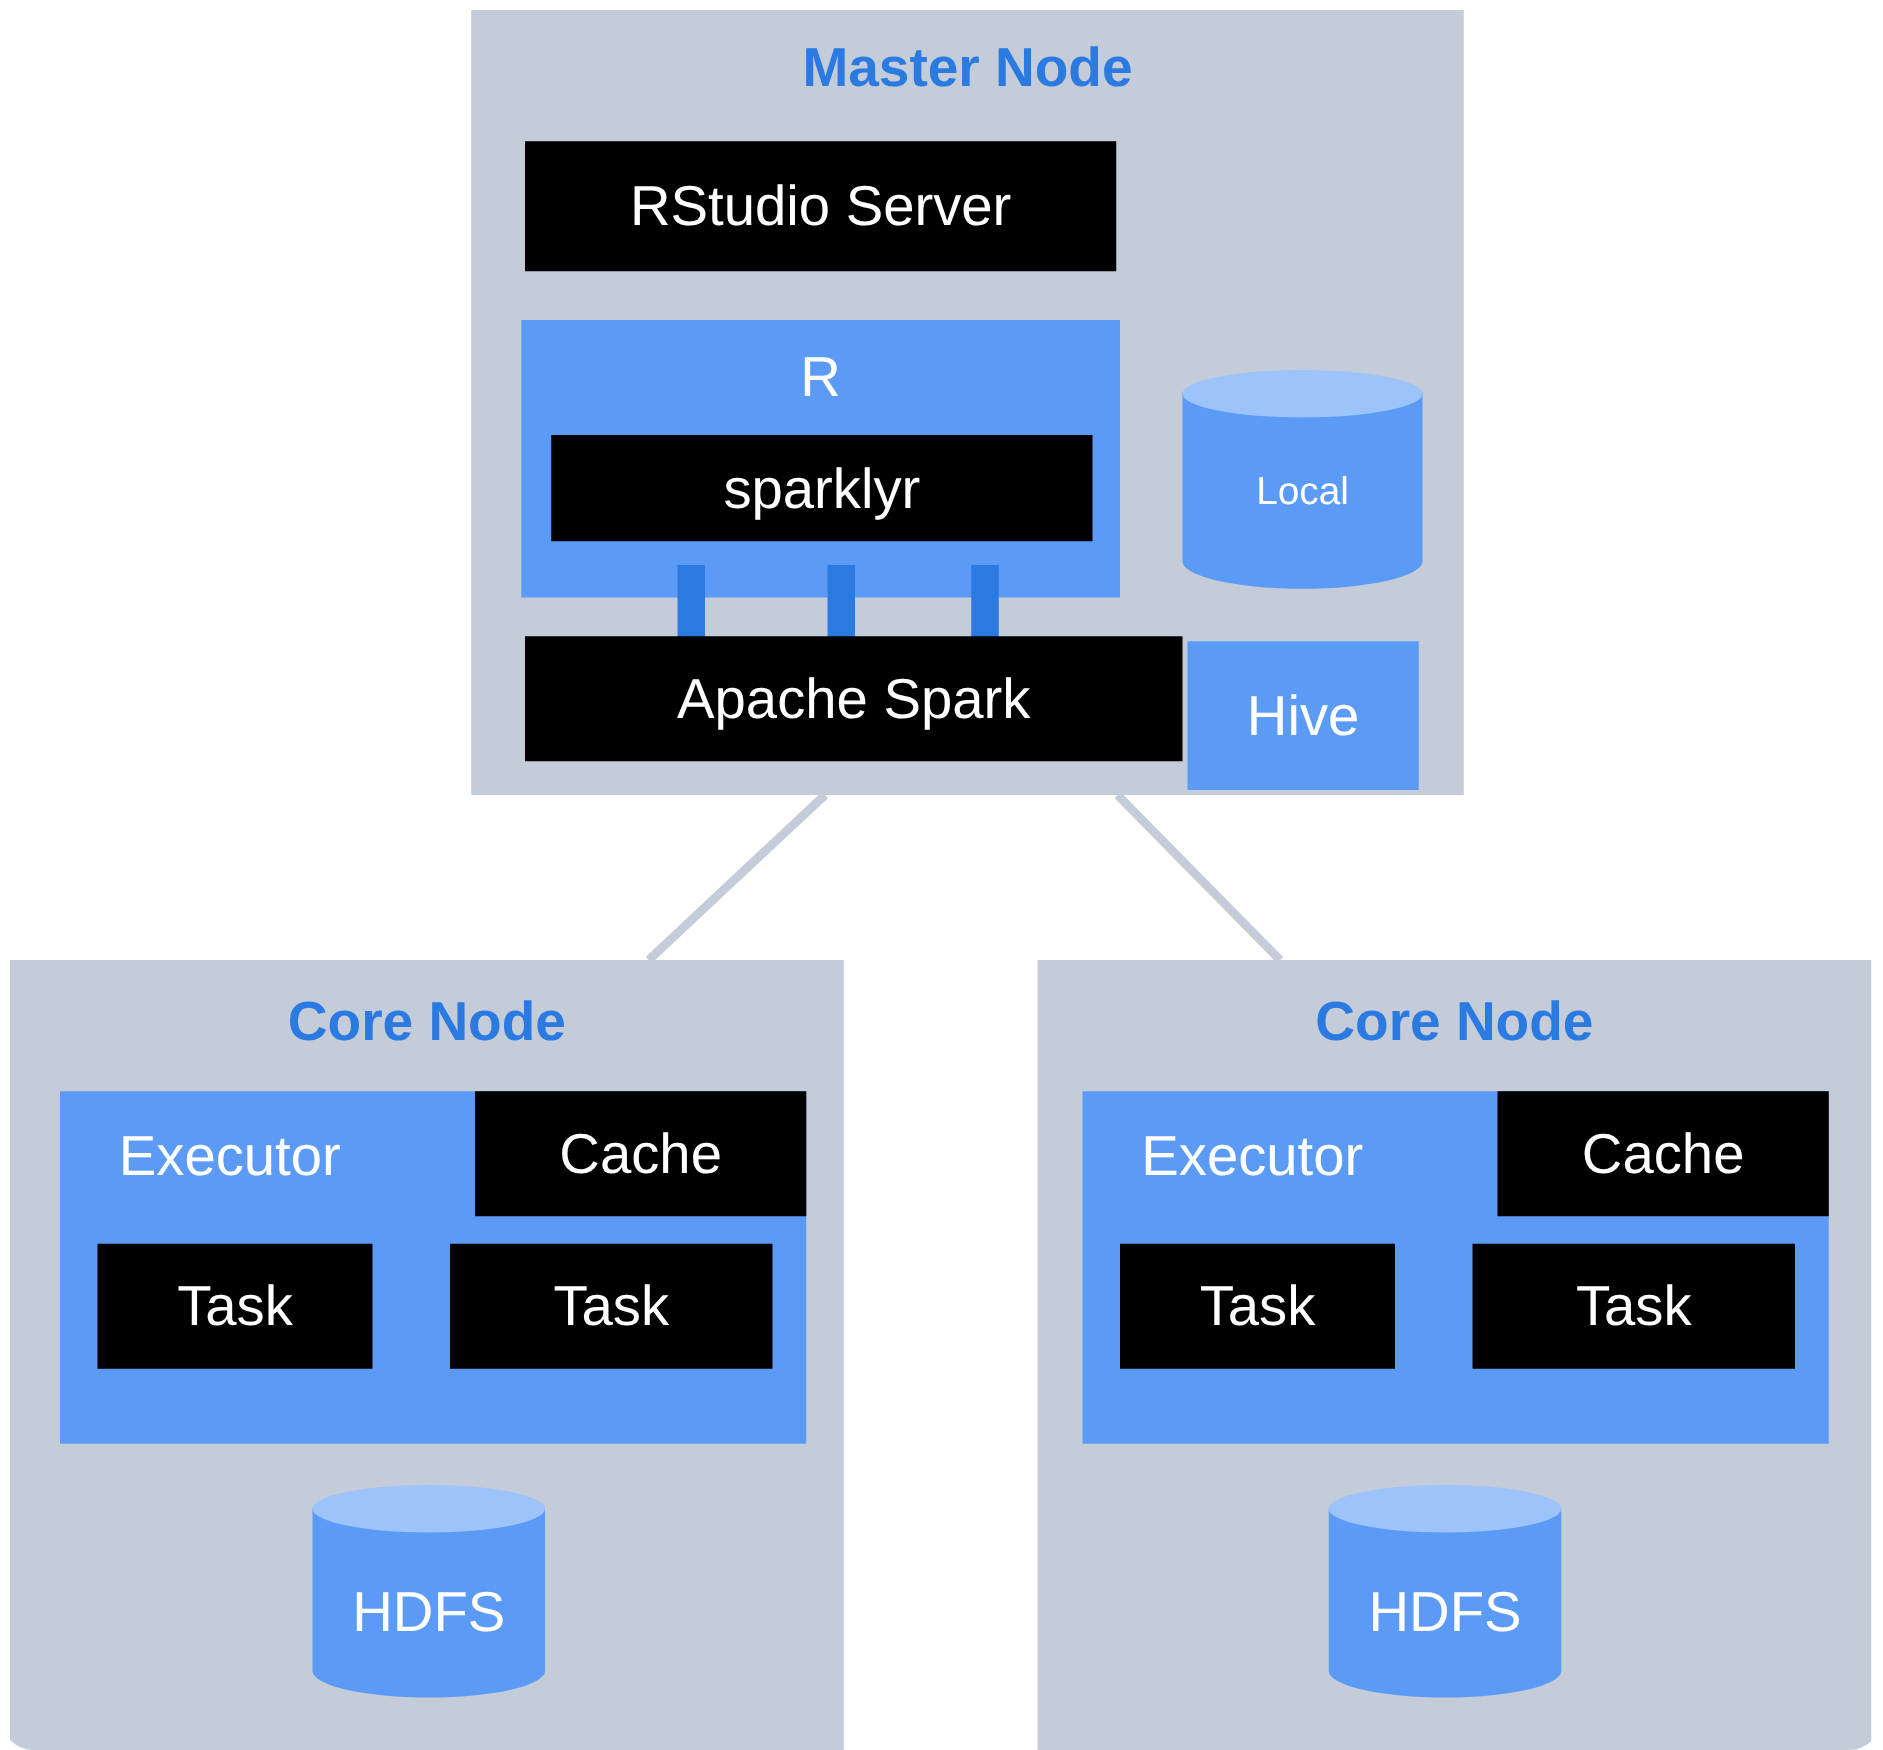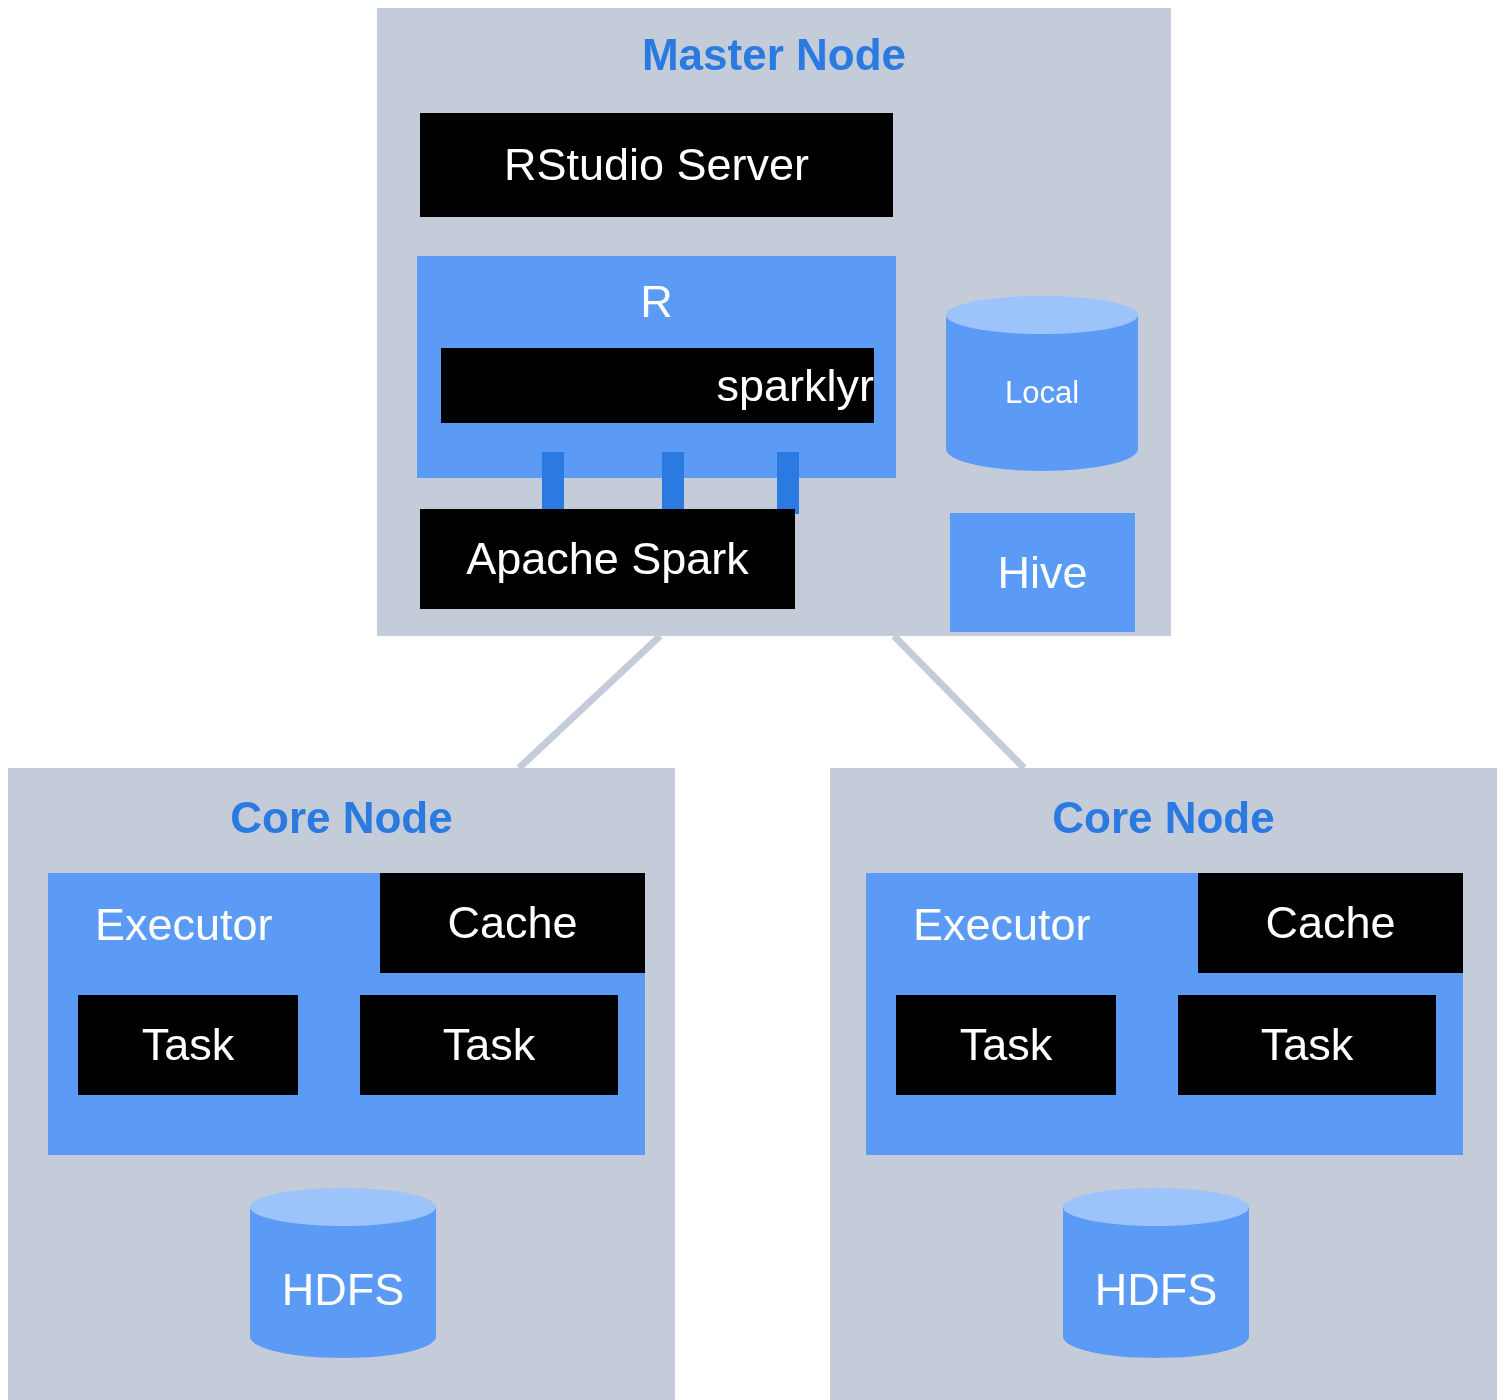--- a/index.html
+++ b/index.html
@@ -8,20 +8,21 @@
     padding: 0;
     background: #ffffff;
   }
   #canvas {
     position: relative;
     width: 1506px;
     height: 1400px;
     background: #ffffff;
     font-family: "Liberation Sans", sans-serif;
     overflow: hidden;
+    border-radius: 27px;
   }
 
   
   .panel {
     position: absolute;
     background: #c3ccd8;
   }
   .node-title {
     position: absolute;
     text-align: center;
@@ -107,29 +108,29 @@
   <div class="node-title" style="left:377px; top:30px; width:794px; font-size:44px;">Master Node</div>
 
   <div class="box box-dark" style="left:420px; top:113px; width:473px; height:104px; font-size:45px;">
     <span>RStudio Server</span>
   </div>
 
   <div class="box box-light label-topcenter" style="left:417px; top:256px; width:479px; height:222px; font-size:45px; padding-top:20px;">
     <span>R</span>
   </div>
 
-  <div class="box box-dark" style="left:441px; top:348px; width:433px; height:75px; font-size:45px;justify-content:flex-end;">
+  <div class="box box-dark" style="left:441px; top:348px; width:433px; height:85px; font-size:45px;">
     <span>sparklyr</span>
   </div>
 
   <div class="connector-bar" style="left:542px; top:452px; width:22px; height:62px;"></div>
   <div class="connector-bar" style="left:662px; top:452px; width:22px; height:62px;"></div>
   <div class="connector-bar" style="left:777px; top:452px; width:22px; height:62px;"></div>
 
-  <div class="box box-dark" style="left:420px; top:509px; width:375px; height:100px; font-size:45px;">
+  <div class="box box-dark" style="left:420px; top:509px; width:526px; height:100px; font-size:45px;">
     <span>Apache Spark</span>
   </div>
 
   <div class="cylinder" style="left:946px; top:296px; width:192px; height:175px;">
     <div class="cyl-body" style="top:18px; width:192px; height:157px;"></div>
     <div class="cyl-top" style="width:192px; height:38px;"></div>
     <div class="cyl-label" style="top:79px; font-size:31px;">Local</div>
   </div>
 
   <div class="box box-light" style="left:950px; top:513px; width:185px; height:119px; font-size:45px;">

